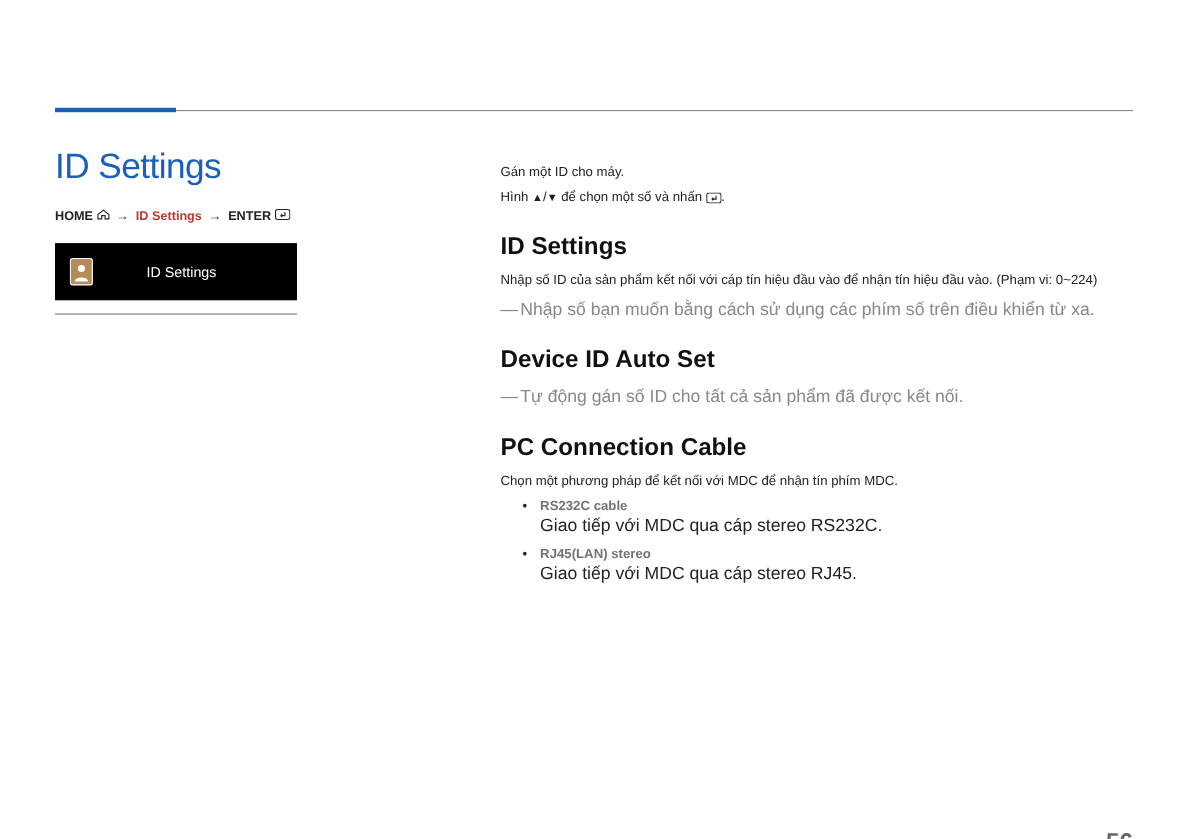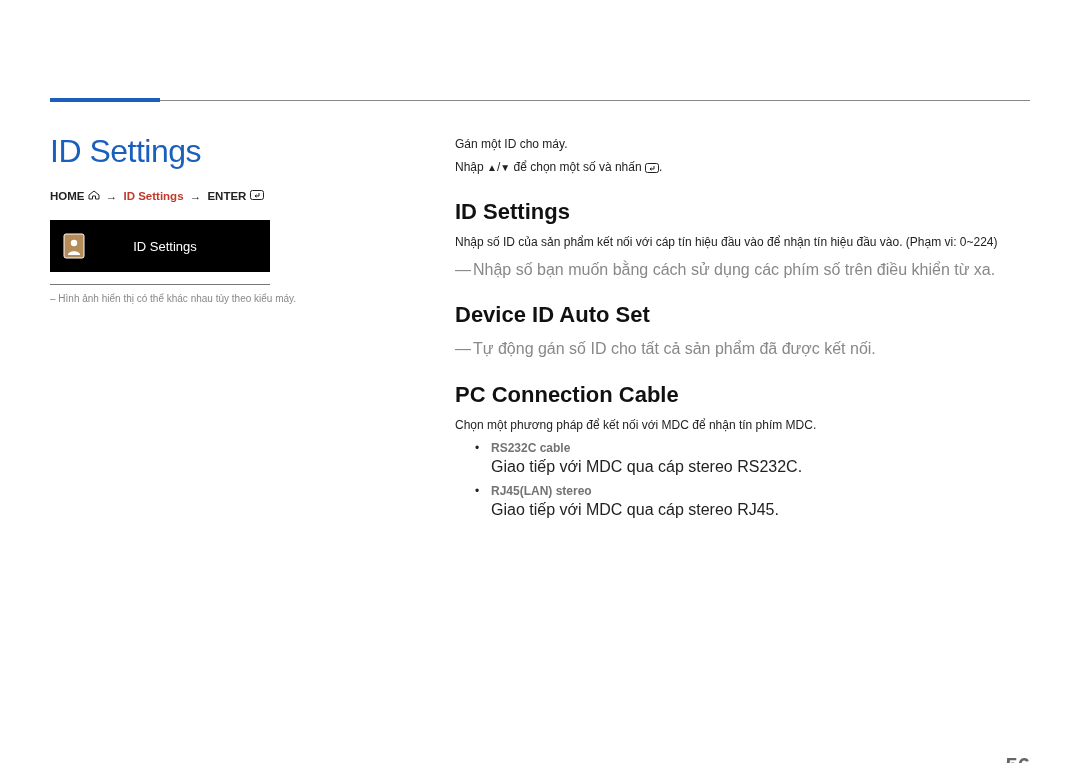--- a/index.html
+++ b/index.html
@@ -34,21 +34,21 @@
     background: #1b5fbd;
   }
   .left-col {
     position: absolute;
     top: 95px;
     left: 50px;
     width: 350px;
   }
   .right-col {
     position: absolute;
-    top: 97px;
+    top: 109px;
     left: 455px;
     right: 50px;
   }
   .main-title {
     font-size: 32px;
     font-weight: 400;
     color: #1b5fbd;
     margin-bottom: 20px;
     letter-spacing: -0.5px;
   }
@@ -190,27 +190,26 @@
         <svg width="22" height="26" viewBox="0 0 22 26">
           <rect x="1" y="1" width="20" height="24" rx="2" fill="#b58b57" stroke="#fff" stroke-width="1"></rect>
           <circle cx="11" cy="10" r="3.2" fill="#fff"></circle>
           <path d="M5 22 C5 17 17 17 17 22 Z" fill="#fff"></path>
         </svg>
       </span>
       <span class="menu-text">ID Settings</span>
     </div>
 
     <hr class="left-hr">
-    <div class="left-note">– Hình ảnh hiển thị có thể khác nhau tùy theo kiểu máy.</div>
   </div>
 
   <div class="right-col">
     <p class="body">Gán một ID cho máy.</p>
     <p class="body">
-      <span>Nhập </span><span class="inline-icon">▲</span>/<span class="inline-icon">▼</span><span> để chọn một số và nhấn </span><span><svg width="14" height="10" viewBox="0 0 14 10" style="vertical-align:middle">
+      <span>Hình </span><span class="inline-icon">▲</span>/<span class="inline-icon">▼</span><span> để chọn một số và nhấn </span><span><svg width="14" height="10" viewBox="0 0 14 10" style="vertical-align:middle">
             <rect x="0.5" y="0.5" width="13" height="9" rx="2" fill="none" stroke="#222" stroke-width="1"></rect>
             <path d="M9 3 L9 6 L5 6 M5 6 L6.5 4.8 M5 6 L6.5 7.2" fill="none" stroke="#222" stroke-width="1"></path>
           </svg></span><span>.</span>
     </p>
 
     <h2 class="section-h2 first">ID Settings</h2>
     <p class="body">Nhập số ID của sản phẩm kết nối với cáp tín hiệu đầu vào để nhận tín hiệu đầu vào. (Phạm vi: 0~224)</p>
     <div class="dash-line">Nhập số bạn muốn bằng cách sử dụng các phím số trên điều khiển từ xa.</div>
 
     <h2 class="section-h2">Device ID Auto Set</h2>

